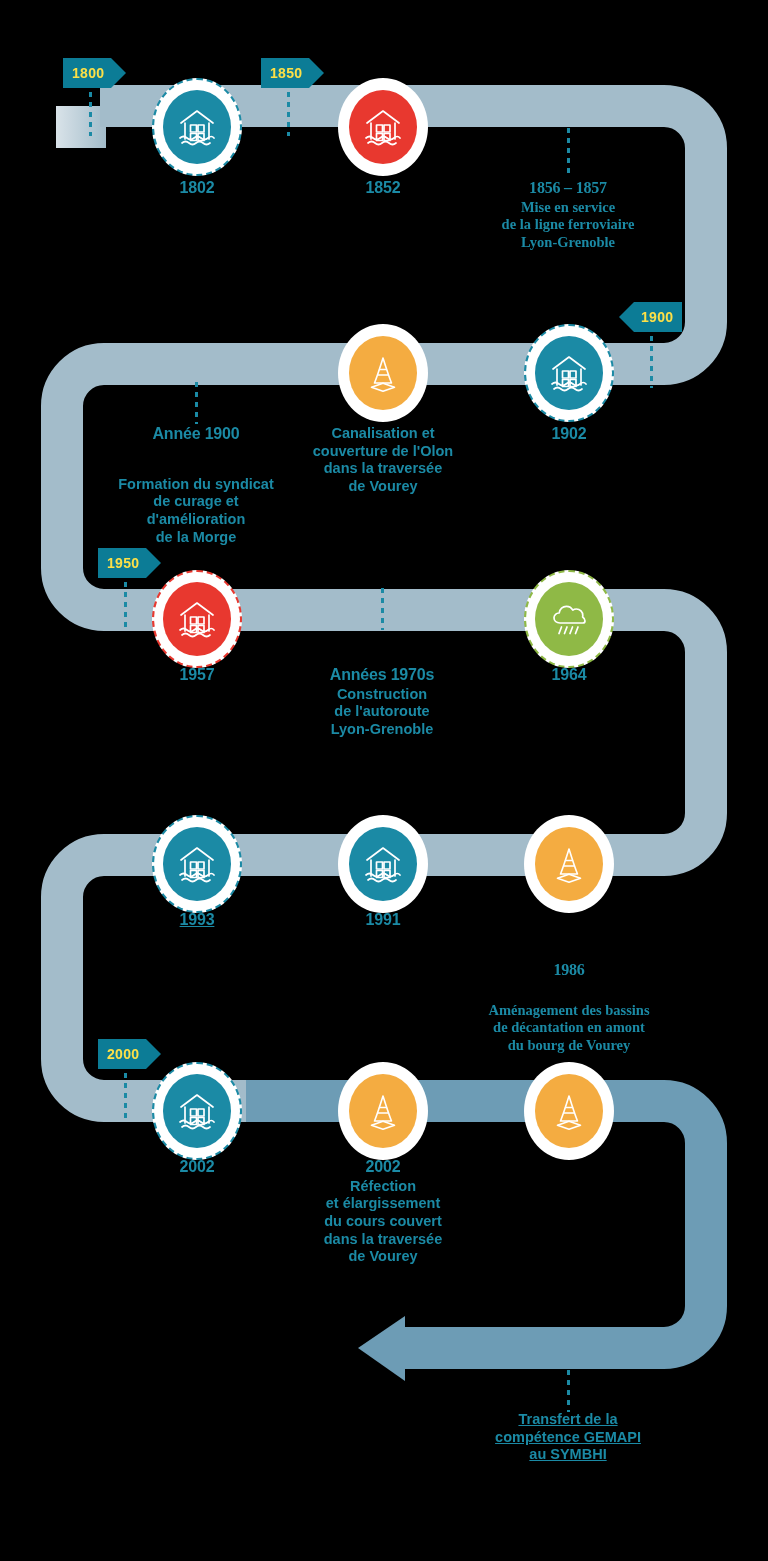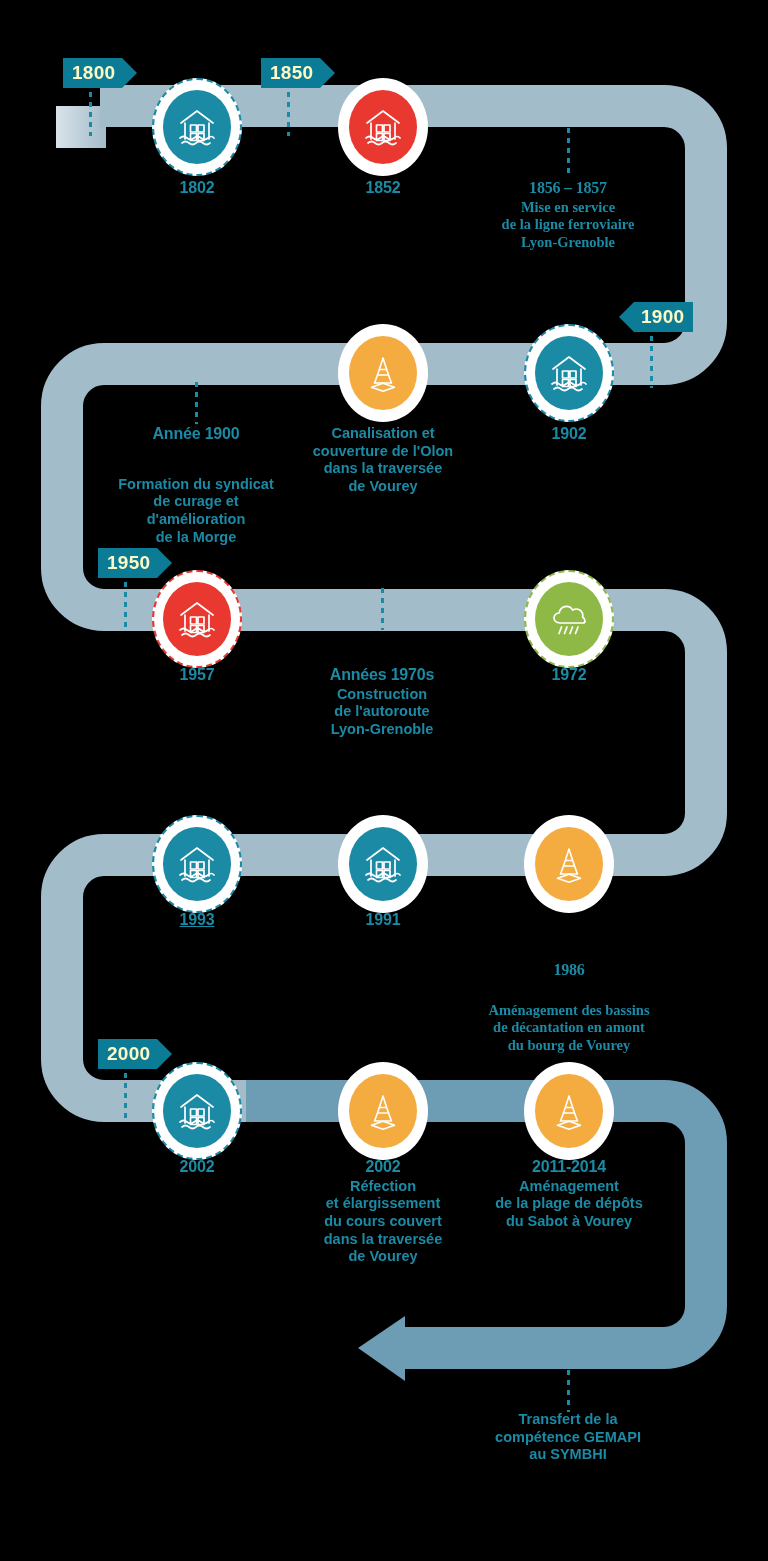--- a/index.html
+++ b/index.html
@@ -4,21 +4,21 @@
 <style>
   html,body{margin:0;padding:0;background:#000;}
   body{width:768px;height:1561px;position:relative;overflow:hidden;
        font-family:"Liberation Sans","DejaVu Sans",sans-serif;}
   #stage{position:absolute;inset:0;width:768px;height:1561px;}
 
   svg.ribbon{position:absolute;left:0;top:0;width:768px;height:1561px;pointer-events:none;}
 
   
   .flag{position:absolute;height:22px;display:flex;align-items:center;
-        color:#fef9c3;font-weight:bold;font-size:19px;letter-spacing:.3px;z-index:40;}
+        color:#fde047;font-weight:bold;font-size:14px;letter-spacing:.3px;z-index:40;}
   .flag .flagbody{background:#0c7c96;height:30px;display:flex;align-items:center;
         padding:0 7px 0 9px;}
   .flag .tipR{width:0;height:0;border-top:15px solid transparent;
         border-bottom:15px solid transparent;border-left:15px solid #0c7c96;}
   .flag .tipL{width:0;height:0;border-top:15px solid transparent;
         border-bottom:15px solid transparent;border-right:15px solid #0c7c96;}
   .flag.left .flagbody{padding:0 9px 0 7px;}
 
   
   .dotline{position:absolute;width:3px;z-index:30;
@@ -240,21 +240,21 @@
       <svg width="42" height="42" viewBox="0 0 42 42" fill="none" stroke="#ffffff" stroke-width="1.7" stroke-linecap="round" stroke-linejoin="round">
         <path d="M12 25 C8.2 25 6 22.6 6 19.8 C6 17 8.4 14.8 11.2 15 C11.6 11 14.8 8.4 18.4 8.4 C21.2 8.4 23.6 9.9 24.8 12.2 C25.8 11.4 27 11 28.4 11 C32 11 34.8 13.9 34.8 17.4 C34.8 17.9 34.7 18.4 34.6 18.9 C36.2 19.8 37 21.3 37 23 C37 24.1 36.2 25 34.8 25 Z"></path>
         <path d="M13.5 29 L11 35.5"></path>
           <path d="M19 29 L16.5 35.5"></path>
         <path d="M24.5 29 L22 35.5"></path>
           <path d="M30 29 L27.5 35.5"></path>
       </svg>
     </div>
   </div>
   <div class="cap" style="left:489px;top:665px;width:160px;">
-    <span class="yr">1972</span>
+    <span class="yr">1964</span>
   </div>
 
   <div class="node" style="left:152px;top:815px;width:90px;height:98px;">
     <div class="ring dashed" style="width:90px;height:98px;border:2px dashed #1b8aa5;box-sizing:border-box;"></div>
     <div class="disc" style="left:11px;top:12px;width:68px;height:74px;background:#1b8aa5;">
       <svg width="40" height="42" viewBox="0 0 40 42" fill="none" stroke="#ffffff" stroke-width="1.7" stroke-linecap="round" stroke-linejoin="round">
         <path d="M4 17 L20 5 L36 17"></path>
           <path d="M8 17 L8 33"></path>
           <path d="M32 17 L32 33"></path>
         <rect x="13.5" y="19" width="6" height="7"></rect>
@@ -358,27 +358,21 @@
     <div class="ring" style="width:90px;height:98px;"></div>
     <div class="disc" style="left:11px;top:12px;width:68px;height:74px;background:#f4ac41;">
       <svg width="40" height="42" viewBox="0 0 40 42" fill="none" stroke="#ffffff" stroke-width="1.6" stroke-linecap="round" stroke-linejoin="round">
         <path d="M20 6 C17.5 14 14 25 11.5 31 L28.5 31 C26 25 22.5 14 20 6 Z"></path>
         <path d="M16.6 17.5 L23.4 17.5"></path>
           <path d="M14.8 23 L25.2 23"></path>
         <path d="M20 31.2 L31.5 35.2 L20 39.2 L8.5 35.2 Z"></path>
       </svg>
     </div>
   </div>
-  <div class="cap" style="left:461px;top:1157px;width:216px;">
-    <span class="yr">2011-2014</span>
-    <span class="dsc" style="white-space:pre-line;">Aménagement
-de la plage de dépôts
-du Sabot à Vourey</span>
-  </div>
 
   <div class="dotline" style="left:567px;top:1370px;height:42px;"></div>
   <div class="cap" style="left:460px;top:1410px;width:216px;">
-    <span class="dsc" style="white-space:pre-line;">Transfert de la
+    <span class="dsc" style="white-space:pre-line;text-decoration:underline;">Transfert de la
 compétence GEMAPI
 au SYMBHI</span>
   </div>
 
 </div>
 
 </body></html>

